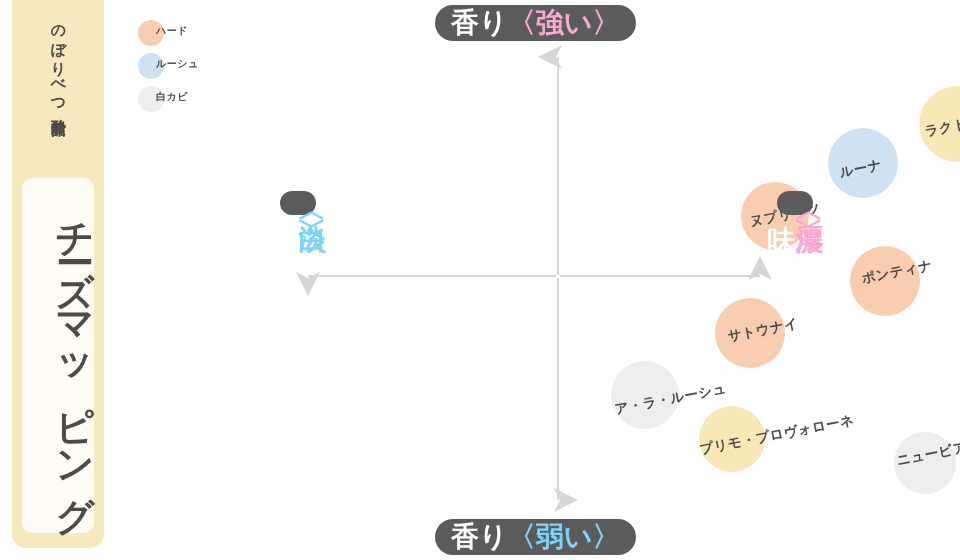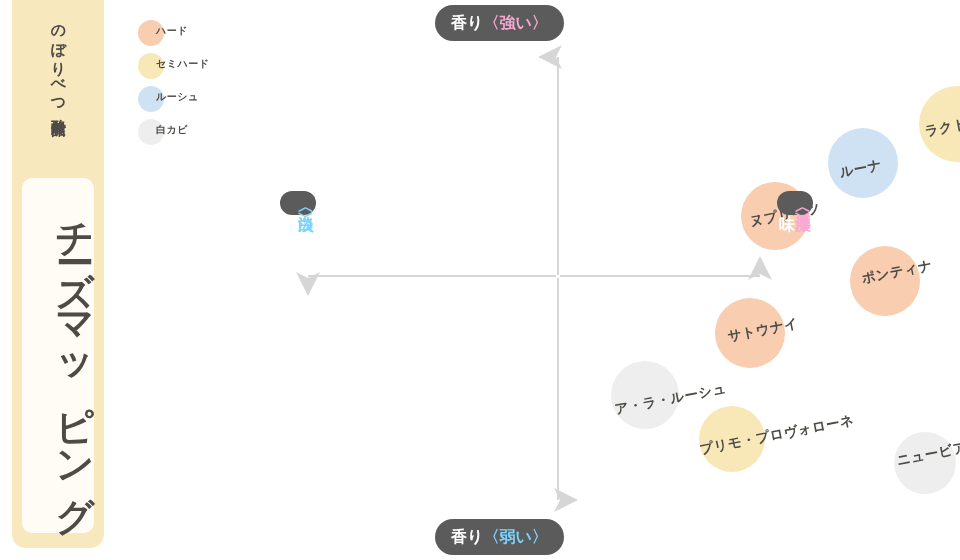--- a/index.html
+++ b/index.html
@@ -127,21 +127,21 @@
   .axis-pill.horiz {
     height: 36px;
     padding: 0 16px;
     white-space: nowrap;
   }
   .axis-pill.vert {
     width: 36px;
     padding: 12px 0;
   }
   .axis-pill .pt {
-    font-size: 16px;
+    font-size: 28px;
     font-weight: 900;
     letter-spacing: 0px;
     line-height: 1;
   }
   .axis-pill.vert .pt {
     writing-mode: vertical-rl;
     text-orientation: upright;
     line-height: 1;
   }
   .pt-base { color: #ffffff; }
@@ -177,24 +177,20 @@
   </div>
   <div id="sidebar-title-card">
     <span class="vtitle">チーズマッピング</span>
   </div>
 </div>
 
 <div id="legend">
     <div class="legend-row">
       <div class="legend-dot" style="background: rgb(248, 205, 176);"></div>
       <div class="legend-label">ハード</div>
-    </div>
-    <div class="legend-row">
-      <div class="legend-dot" style="background: rgb(248, 232, 184);"></div>
-      <div class="legend-label">セミハード</div>
     </div>
     <div class="legend-row">
       <div class="legend-dot" style="background: rgb(207, 226, 243);"></div>
       <div class="legend-label">ルーシュ</div>
     </div>
     <div class="legend-row">
       <div class="legend-dot" style="background: rgb(238, 238, 238);"></div>
       <div class="legend-label">白カビ</div>
     </div>
   </div>

